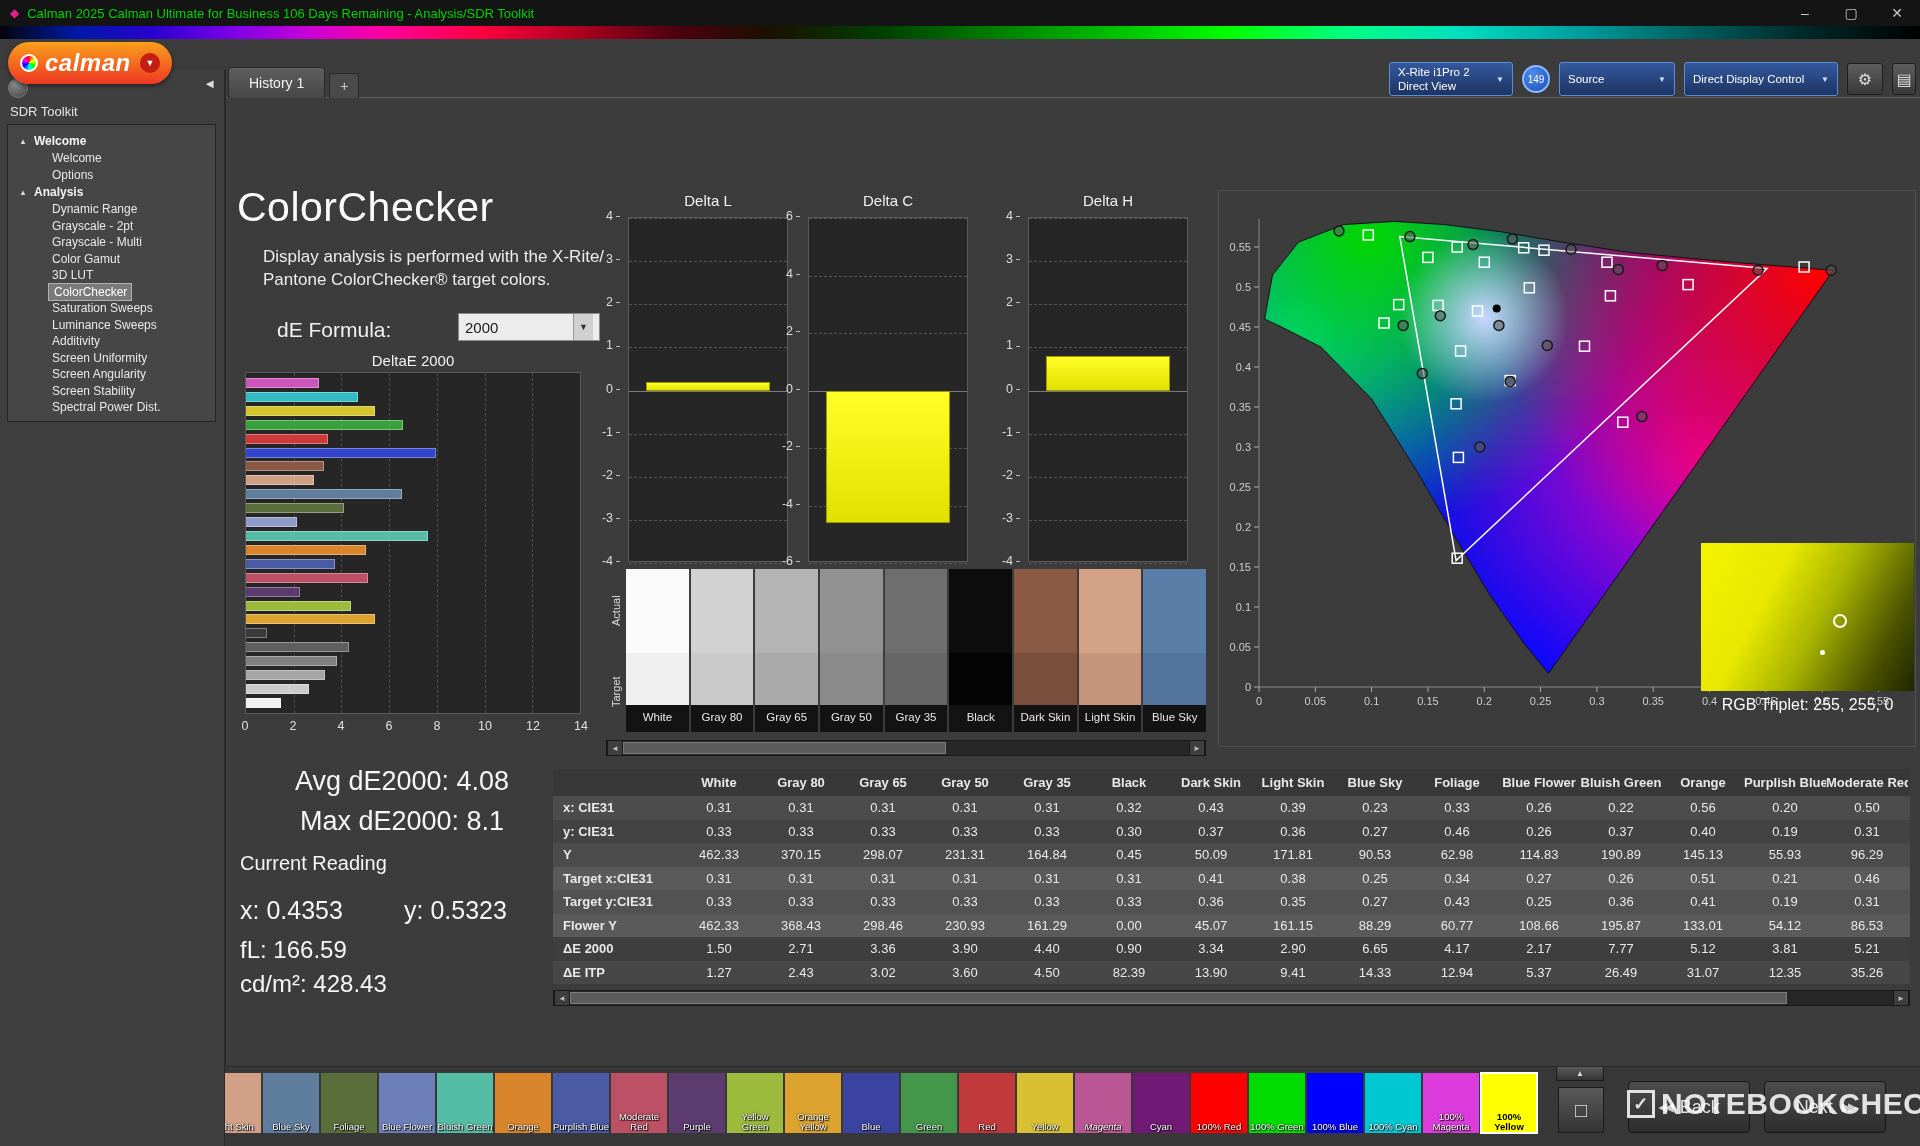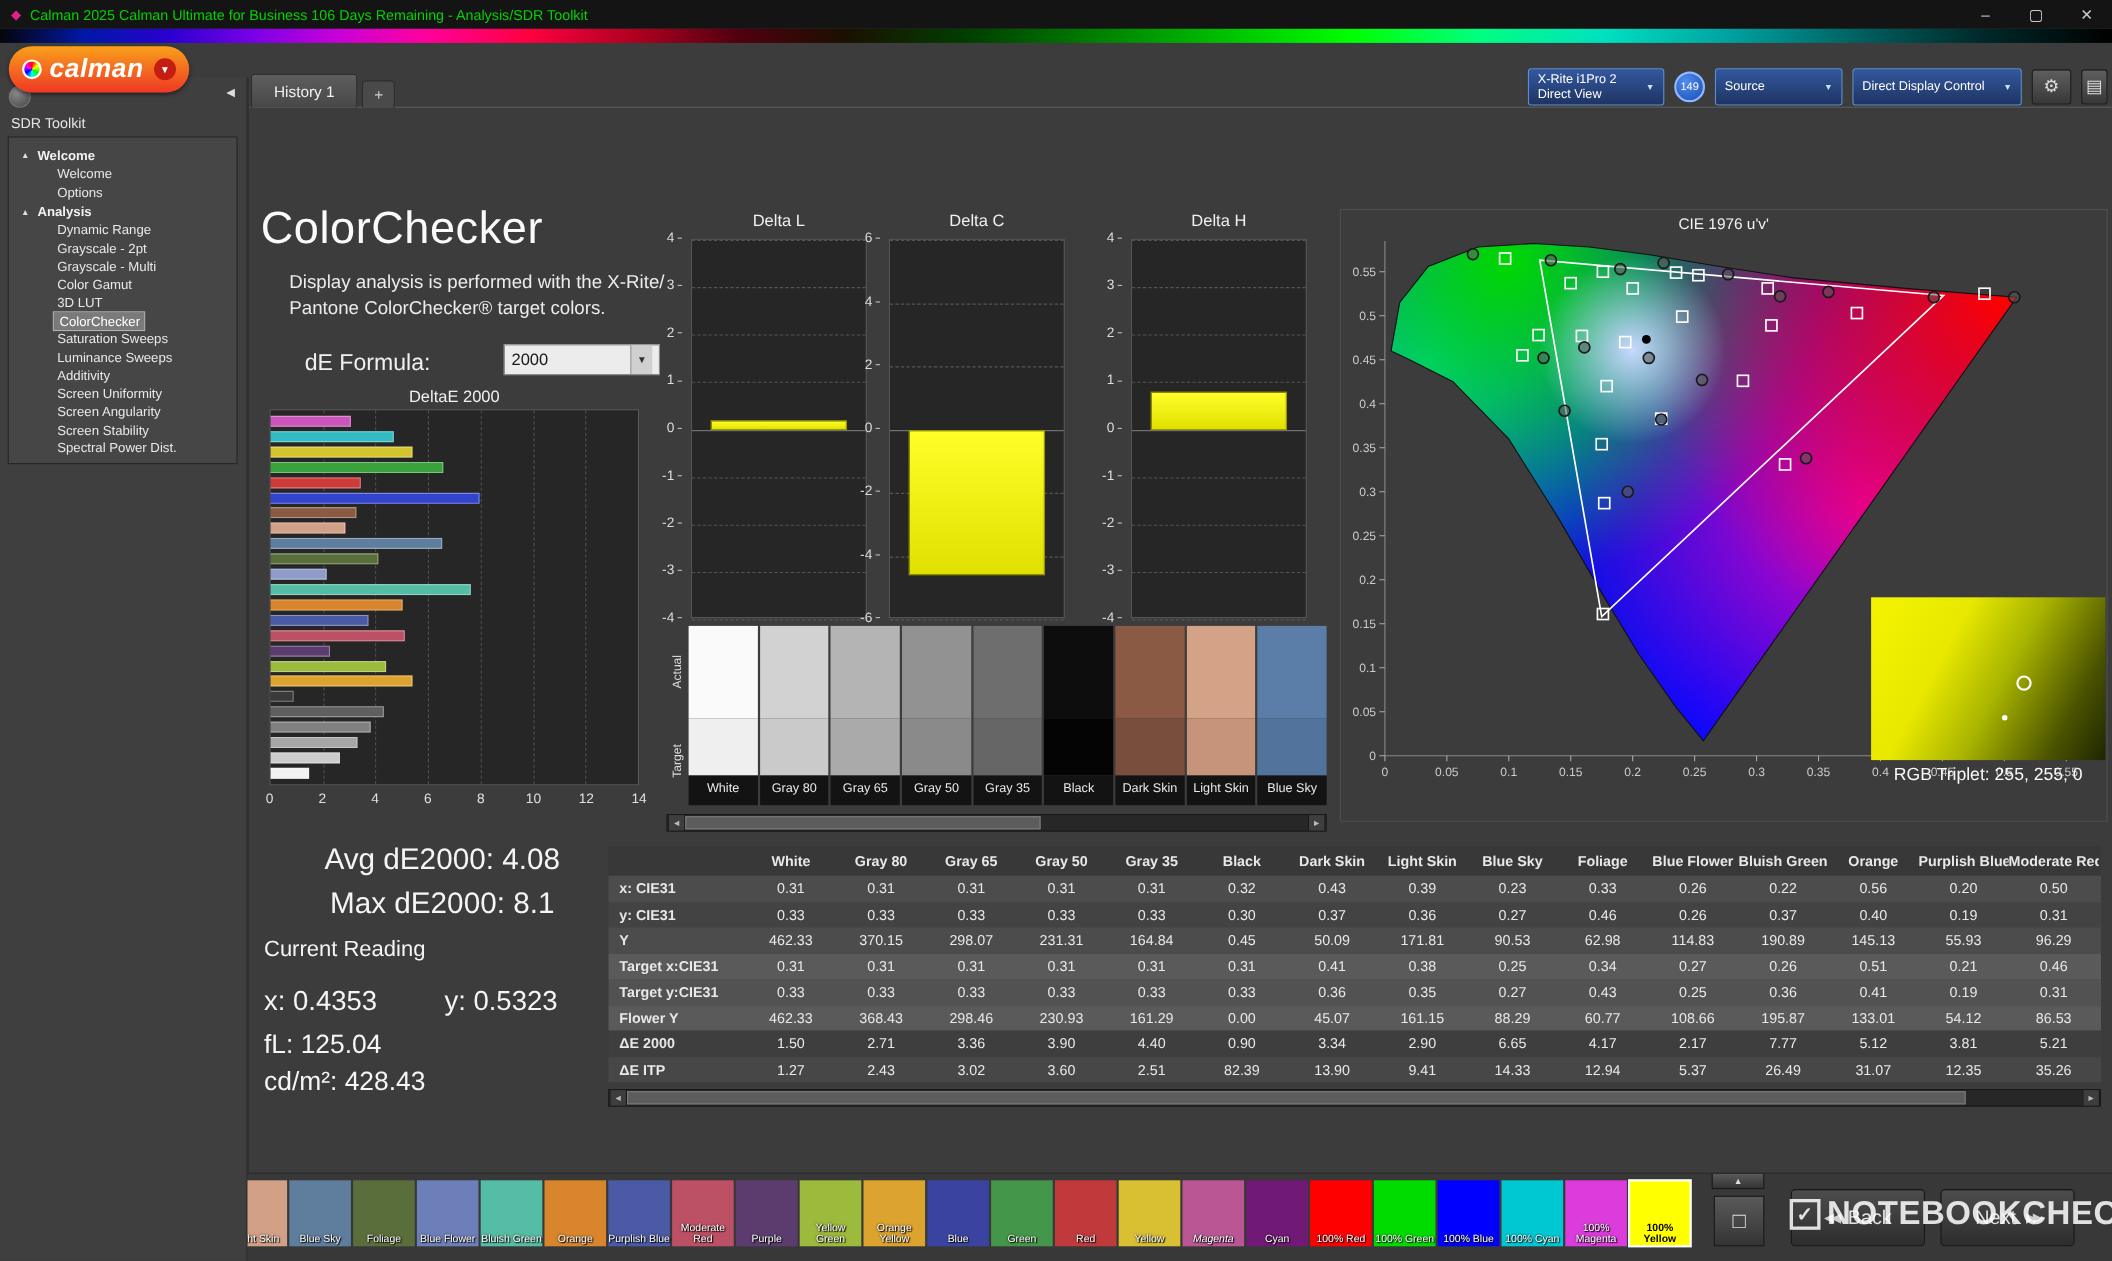--- a/index.html
+++ b/index.html
@@ -351,21 +351,21 @@
     <div class="hgrid" style="top: 301.875px;"></div>
     <div class="hgrid" style="top: 345px;"></div>
     <div class="vbar" style="top: 138px; height: 34.5px;"></div>
   </div>
 
 <div class="stat center" style="left:237px;top:766px;width:330px;font-size:27px">Avg dE2000: 4.08</div>
 <div class="stat center" style="left:237px;top:806px;width:330px;font-size:27px">Max dE2000: 8.1</div>
 <div class="stat" style="left:240px;top:852px;font-size:20px">Current Reading</div>
 <div class="stat" style="left:240px;top:896px;font-size:25px">x: 0.4353</div>
 <div class="stat" style="left:404px;top:896px;font-size:25px">y: 0.5323</div>
-<div class="stat" style="left:240px;top:936px;font-size:24px">fL: 125.04</div>
+<div class="stat" style="left:240px;top:936px;font-size:24px">fL: 166.59</div>
 <div class="stat" style="left:240px;top:970px;font-size:24px">cd/m²: 428.43</div>
 
 <div id="compare">
   <div class="cmp-side">
     <div class="cmp-va">Actual</div>
     <div class="cmp-vt">Target</div>
   </div>
   <div class="cmp-grid">
       <div class="cmp-col">
         <div class="cmp-a" style="background: rgb(250, 250, 250);"></div>
@@ -416,21 +416,20 @@
 </div>
 <div class="hscroll" style="left:606px;top:740px;width:600px;height:16px">
   <div class="hs-arrow">◄</div>
   <div class="hs-track">
       <div class="hs-thumb" style="left:0;width:57%"></div>
     </div>
   <div class="hs-arrow">►</div>
 </div>
 
 <div id="cie">
-  <div class="cietitle">CIE 1976 u'v'</div>
   <svg id="ciesvg" width="696" height="500" viewBox="0 0 696 500" style="position:absolute;left:0;top:22px">
       <defs>
         <clipPath id="locusClip">
           <path d="M45.6,106.0 L53.5,62.0 L79.4,29.2 L124.5,11.6 L175.2,8.4 L225.8,11.6 L282.2,18.8 L338.5,28.4 L411.7,39.6 L513.1,49.2 L614.4,57.2 L329.5,460.4 L304.7,430.0 L270.9,382.0 L237.1,326.0 L197.7,258.0 L152.6,186.0 L101.9,134.0 L62.5,114.0 Z"></path>
         </clipPath>
         <radialGradient id="gCyan" cx="80" cy="120" r="230" gradientUnits="userSpaceOnUse">
           <stop offset="0%" stop-color="#00c8e8" stop-opacity="1"></stop>
           <stop offset="100%" stop-color="#00c8e8" stop-opacity="0"></stop>
         </radialGradient>
         <radialGradient id="gBlue" cx="330" cy="430" r="340" gradientUnits="userSpaceOnUse">
@@ -707,21 +706,21 @@
       <div class="tcell">5.12</div>
       <div class="tcell">3.81</div>
       <div class="tcell">5.21</div>
     </div>
     <div class="trow" style="background: rgb(71, 71, 71);">
       <div class="tcell tlabel">ΔE ITP</div>
       <div class="tcell">1.27</div>
       <div class="tcell">2.43</div>
       <div class="tcell">3.02</div>
       <div class="tcell">3.60</div>
-      <div class="tcell">2.51</div>
+      <div class="tcell">4.50</div>
       <div class="tcell">82.39</div>
       <div class="tcell">13.90</div>
       <div class="tcell">9.41</div>
       <div class="tcell">14.33</div>
       <div class="tcell">12.94</div>
       <div class="tcell">5.37</div>
       <div class="tcell">26.49</div>
       <div class="tcell">31.07</div>
       <div class="tcell">12.35</div>
       <div class="tcell">35.26</div>

